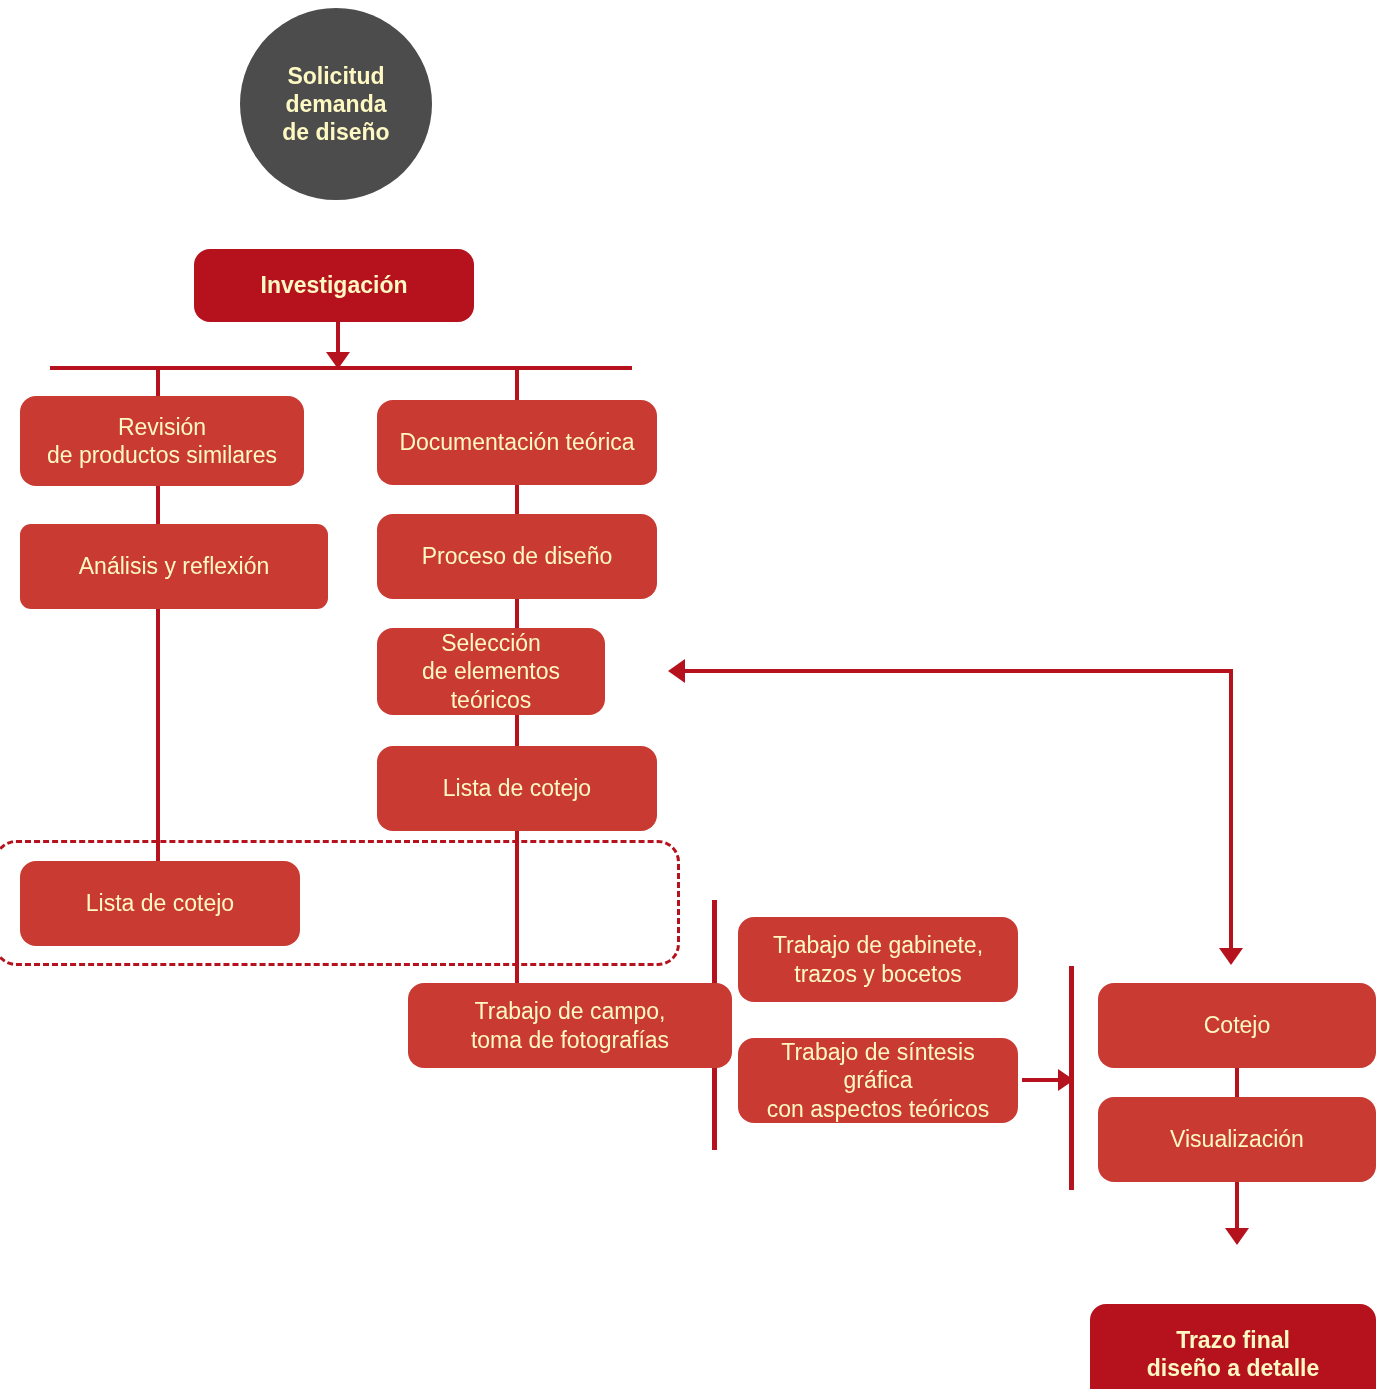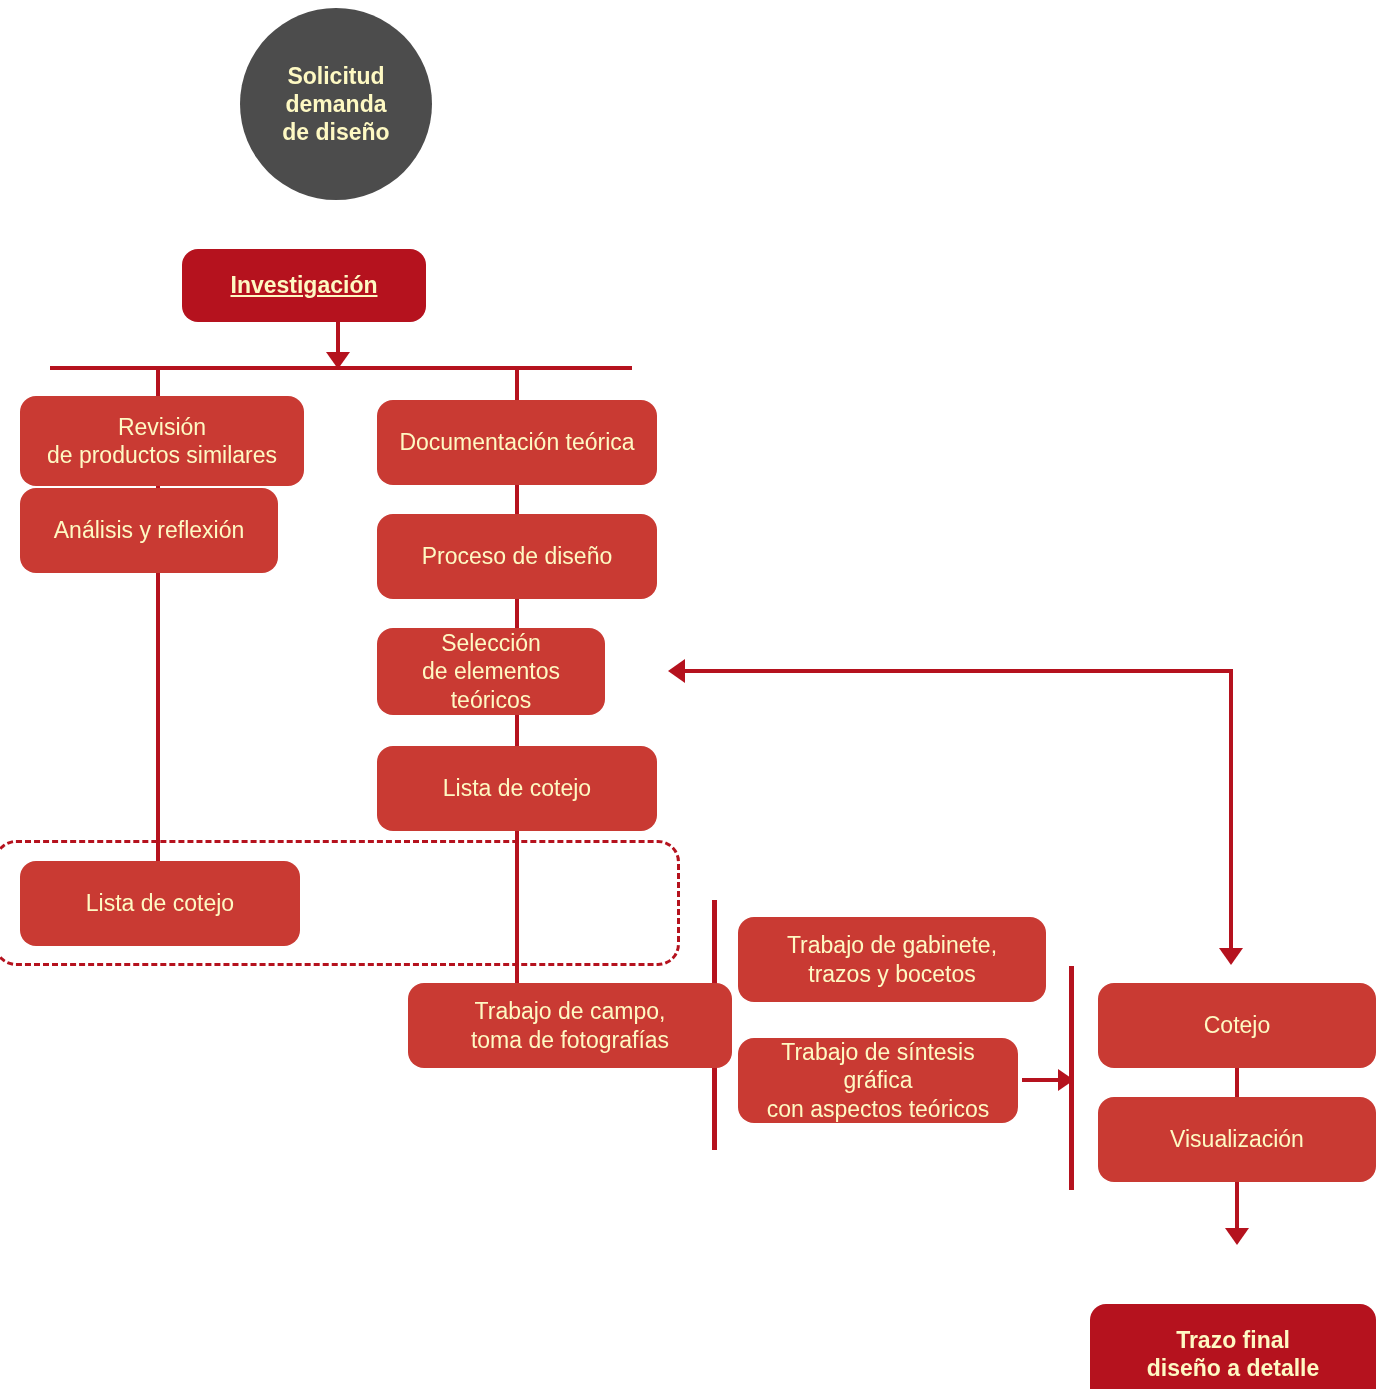--- a/index.html
+++ b/index.html
@@ -101,40 +101,40 @@
 <body>
 
 <div id="canvas">
 
   <div class="node node-circle" style="left:240px; top:8px; width:192px; height:192px;">
     <span class="lbl">Solicitud
 demanda
 de diseño</span>
   </div>
 
-  <div class="node node-box emphasis" style="left:182px; top:249px; width:244px; height:73px;text-decoration:underline;">
+  <div class="node node-box emphasis" style="left:194px; top:249px; width:280px; height:73px;">
     <span class="lbl">Investigación</span>
   </div>
 
   <div class="vline" style="left:336px; top:322px; height:33px;"></div>
   <div class="arrow arrow-down" style="left:326px; top:352px;"></div>
 
   <div class="hline" style="left:50px; top:366px; width:582px;"></div>
 
   <div class="vline" style="left:156px; top:366px; height:30px;"></div>
   <div class="vline" style="left:515px; top:366px; height:34px;"></div>
 
   <div class="vline" style="left:156px; top:485px; height:395px;"></div>
 
   <div class="node node-box" style="left:20px; top:396px; width:284px; height:90px;">
     <span class="lbl">Revisión
 de productos similares</span>
   </div>
 
-  <div class="node node-box" style="left:20px; top:488px; width:258px; height:85px;">
+  <div class="node node-box" style="left:20px; top:524px; width:308px; height:85px;border-radius:11px;">
     <span class="lbl">Análisis y reflexión</span>
   </div>
 
   <div class="node node-box" style="left:20px; top:861px; width:280px; height:85px;">
     <span class="lbl">Lista de cotejo</span>
   </div>
 
   <div class="vline" style="left:515px; top:400px; height:665px;"></div>
 
   <div class="node node-box" style="left:377px; top:400px; width:280px; height:85px;">
@@ -160,21 +160,21 @@
 toma de fotografías</span>
   </div>
 
   <div class="dashed-group" style="left:-6px; top:840px; width:686px; height:126px;"></div>
 
   <div class="hline" style="left:661px; top:1023px; width:40px;"></div>
   <div class="arrow arrow-right" style="left:699px; top:1014px;"></div>
 
   <div class="sep-bar" style="left:712px; top:900px; height:250px;"></div>
 
-  <div class="node node-box" style="left:738px; top:917px; width:308px; height:85px;">
+  <div class="node node-box" style="left:738px; top:917px; width:280px; height:85px;">
     <span class="lbl">Trabajo de gabinete,
 trazos y bocetos</span>
   </div>
 
   <div class="node node-box" style="left:738px; top:1038px; width:280px; height:85px;">
     <span class="lbl">Trabajo de síntesis gráfica
 con aspectos teóricos</span>
   </div>
 
   <div class="hline" style="left:1022px; top:1078px; width:40px;"></div>

